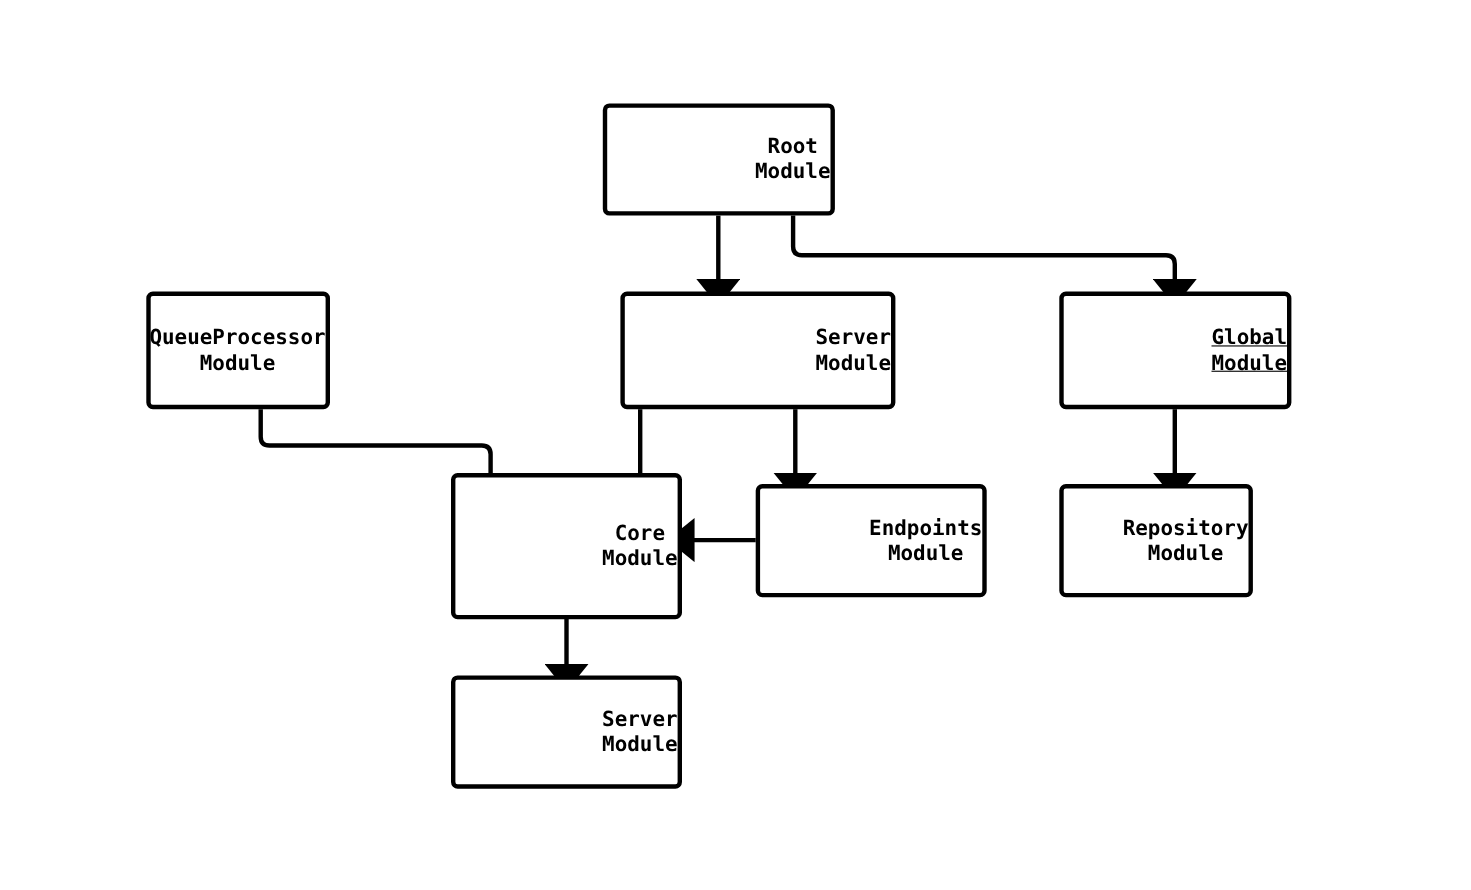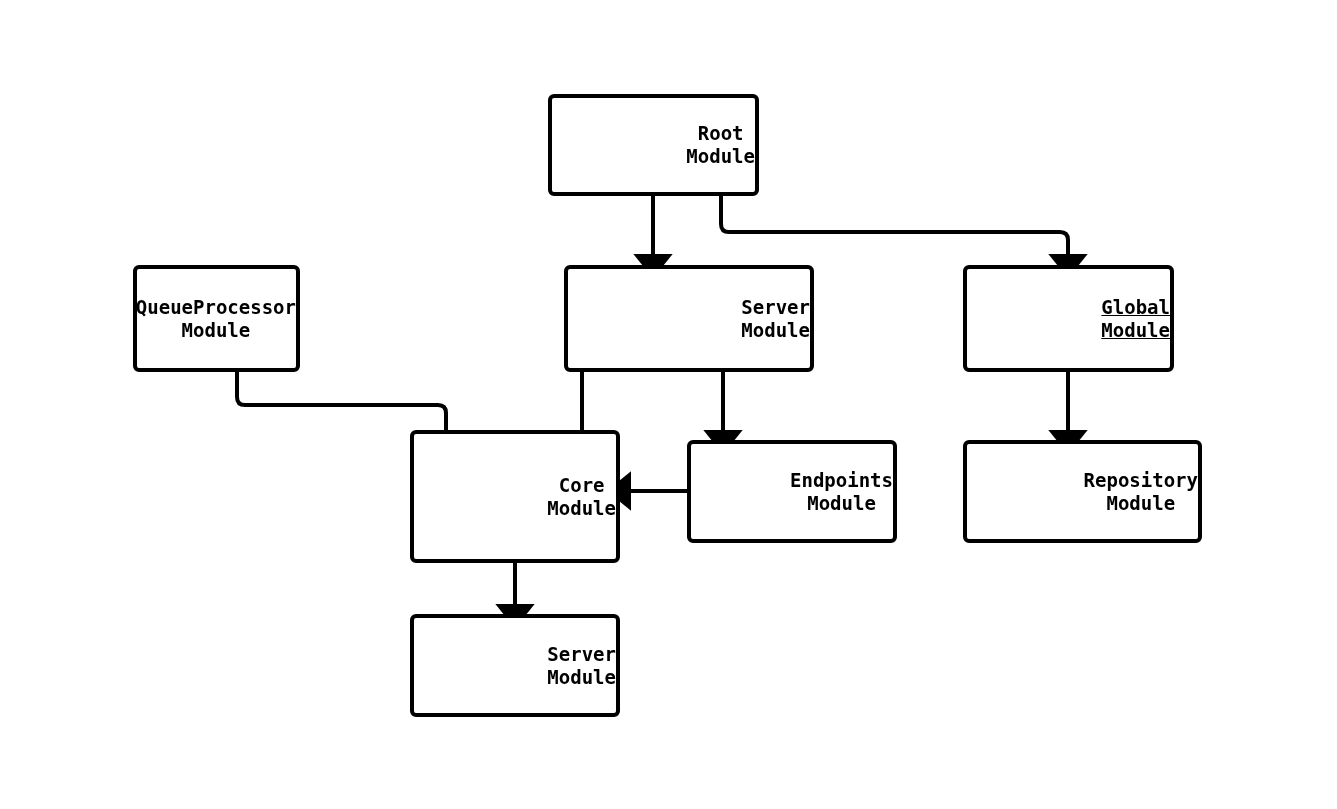--- a/index.html
+++ b/index.html
@@ -105,21 +105,21 @@
   <div class="node-box" style="left: 410px; top: 430px; width: 210px; height: 133px;">
     <span class="node-label">Core
 Module</span>
   </div>
 
   <div class="node-box" style="left: 687px; top: 440px; width: 210px; height: 103px;">
     <span class="node-label">Endpoints
 Module</span>
   </div>
 
-  <div class="node-box" style="left: 963px; top: 440px; width: 239px; height: 103px;">
+  <div class="node-box" style="left: 963px; top: 440px; width: 176px; height: 103px;">
     <span class="node-label">Repository
 Module</span>
   </div>
 
   <div class="node-box" style="left: 410px; top: 614px; width: 210px; height: 103px;">
     <span class="node-label">Server
 Module</span>
   </div>
 
 </div>

